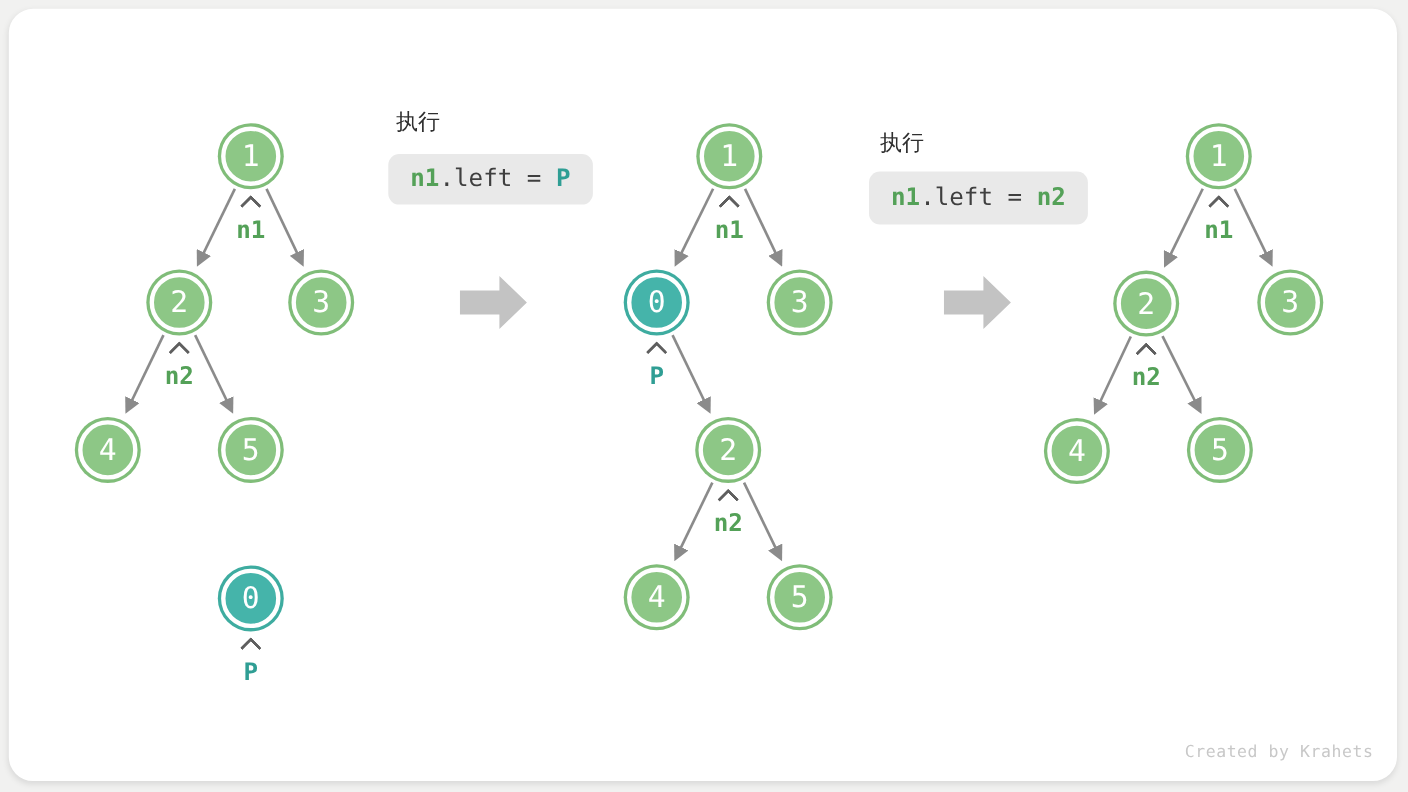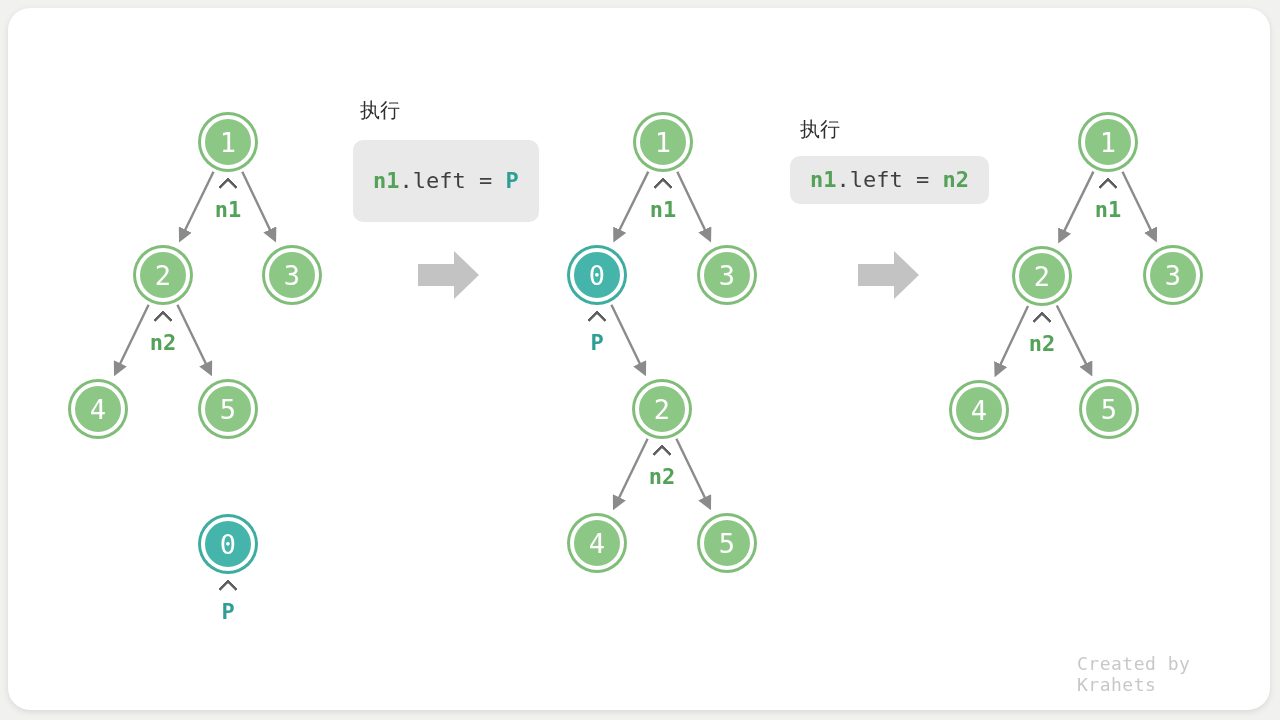--- a/index.html
+++ b/index.html
@@ -37,33 +37,33 @@
     font-weight:bold;font-size:22px;line-height:1;
   }
   .pointer-text.green{color:#54a158;}
   .pointer-text.teal{color:#2f9e94;}
   .exec-label{
     position:absolute;font-size:20px;color:#2f2f2f;line-height:26px;
     font-family:"DejaVu Sans","Liberation Sans",sans-serif;
   }
   .code-block{
     position:absolute;background:#e9e9e9;border-radius:10px;
-    padding:22px 20px;
+    padding:4px 20px;
     font-family:"DejaVu Sans Mono","Liberation Mono",monospace;
     font-size:22px;
   }
   .code-line{white-space:pre;line-height:38px;color:#3f3f3f;}
   .tok{color:#3f3f3f;}
   .tok.t-green{color:#54a158;font-weight:bold;}
   .tok.t-teal{color:#2f9e94;font-weight:bold;}
   .block-arrow{position:absolute;}
   .watermark{
-    position:absolute;left:1077px;top:653px;
-    font-family:"DejaVu Sans Mono","Liberation Mono",monospace;
-    font-size:18px;color:#c8c8c8;letter-spacing:0.5px;
+    position:absolute;left:1077px;top:674px;
+    font-family:"DejaVu Sans Mono","Liberation Mono",monospace;
+    font-size:15px;color:#c8c8c8;letter-spacing:0.5px;
   }
 </style>
 </head>
 <body>
 
 <div class="stage">
   <div class="card"></div>
 
   <svg class="edges" width="1280" height="720" viewBox="0 0 1280 720">
     <defs>

